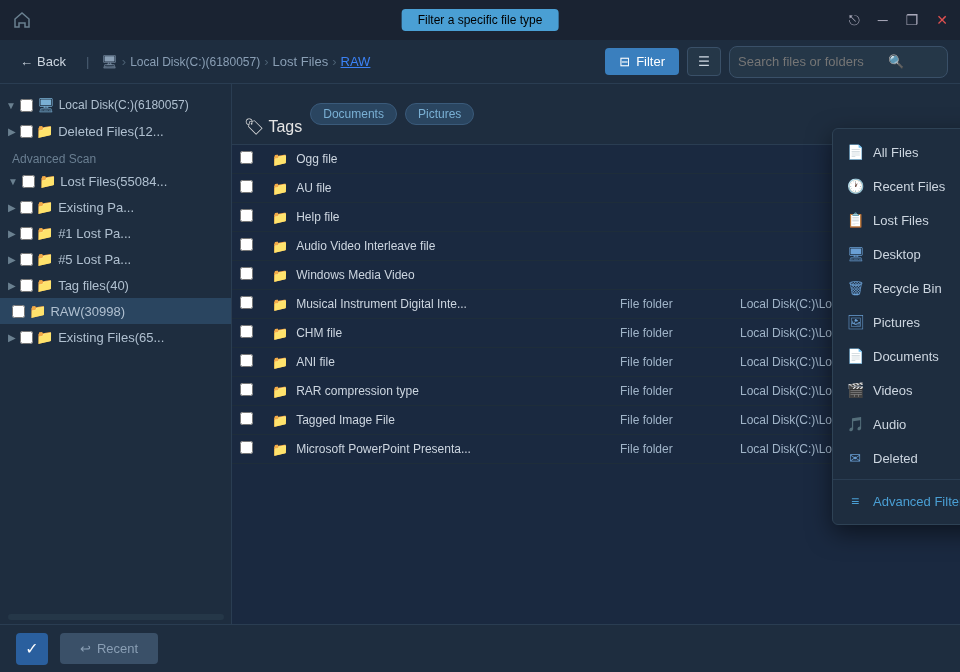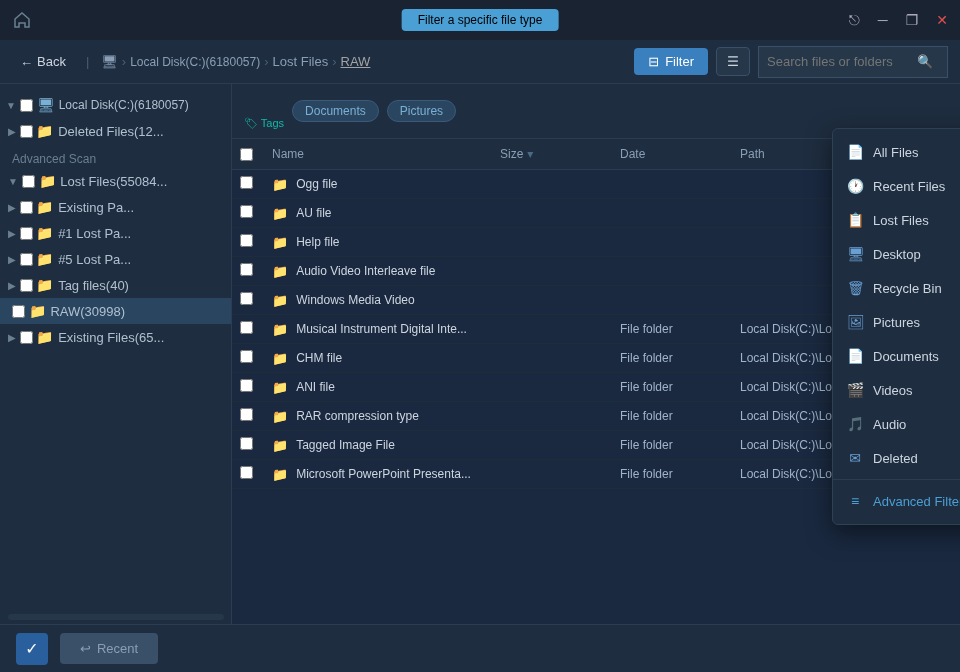--- a/index.html
+++ b/index.html
@@ -43,36 +43,36 @@
     }
     .back-btn {
       display: flex; align-items: center; gap: 4px;
       color: #cdd6e0; font-size: 13px; cursor: pointer;
       padding: 4px 8px;
     }
     .nav-separator { color: #4a5f72; margin: 0 4px; }
     .breadcrumb { display: flex; align-items: center; gap: 4px; color: #8a9fb5; font-size: 13px; }
     .breadcrumb .crumb { color: #8a9fb5; }
     .breadcrumb .crumb-arrow { color: #4a5f72; }
-    .breadcrumb .crumb-active { color: #a3a3a3; text-decoration: underline; }
+    .breadcrumb .crumb-active { color: #3b82f6; text-decoration: underline; }
     .nav-right { margin-left: auto; display: flex; align-items: center; gap: 8px; }
     .filter-btn {
       display: flex; align-items: center; gap: 6px;
       background: #2a5f9e; color: white; border: none;
       padding: 6px 14px; border-radius: 4px; cursor: pointer; font-size: 13px;
     }
     .filter-btn.active { background: #3a7fbe; }
     .hamburger-btn {
       background: #253748; border: 1px solid #3a5068; color: #cdd6e0;
       padding: 6px 10px; border-radius: 4px; cursor: pointer;
     }
     .search-box {
       display: flex; align-items: center;
-      background: #253748; border: 1px solid #3a5068; border-radius: 0;
-      padding: 0 8px; width: 190px; height: 32px;
+      background: #253748; border: 1px solid #3a5068; border-radius: 8px;
+      padding: 0 8px; width: 219px; height: 32px;
     }
     .search-box input {
       background: none; border: none; outline: none; color: #8a9fb5;
       font-size: 13px; width: 150px;
     }
 
     
     .main-layout {
       display: flex;
       height: calc(672px - 40px - 44px - 48px);
@@ -113,21 +113,21 @@
     .checkbox { width: 13px; height: 13px; border: 1px solid #4a6070; background: transparent; flex-shrink: 0; }
     .expand-arrow { color: #6a8090; font-size: 10px; flex-shrink: 0; }
 
     
     .tags-bar {
       background: #1e2d3f;
       border-bottom: 1px solid #2a3d52;
       padding: 8px 12px;
       display: flex; align-items: center; gap: 8px;
     }
-    .tags-label { color: #14b8a6; font-size: 11px; margin-top: 25px; }
+    .tags-label { color: #e5e5e5; font-size: 16px; margin-top: 25px; }
     .tag-pill {
       padding: 3px 12px; border-radius: 12px; font-size: 12px; cursor: pointer;
     }
     .tag-pill.documents { background: #2a4560; color: #7ab0d4; border: 1px solid #3a5a7a; }
     .tag-pill.pictures { background: #2a4560; color: #7ab0d4; border: 1px solid #3a5a7a; }
 
     
     .file-list-area {
       flex: 1;
       background: #1a2940;
@@ -338,38 +338,20 @@
   <div class="content-area">
 
     <div class="tags-bar">
       <span class="tags-label">🏷 Tags</span>
       <span class="tag-pill documents">Documents</span>
       <span class="tag-pill pictures">Pictures</span>
     </div>
 
     <div class="file-list-area">
 
-      <div class="file-table-header">
-        <div class="col-header">
-          <input type="checkbox" style="width: 13px; height: 13px;">
-        </div>
-        <div class="col-header">
-          <span>Name</span>
-        </div>
-        <div class="col-header">
-          <span>Size</span>
-          <span style="color:#4a6a84;">▾</span>
-        </div>
-        <div class="col-header">
-          <span>Date</span>
-        </div>
-        <div class="col-header">
-          <span>Path</span>
-        </div>
-      </div>
 
       <div class="file-row">
         <div class="col-cell"><input type="checkbox" style="width: 13px; height: 13px;"></div>
         <div class="col-cell name-cell">
             <span class="folder-small">📁</span>
             <span>Ogg file</span>
           </div>
         <div class="col-cell"></div>
         <div class="col-cell"></div>
         <div class="col-cell"></div>

